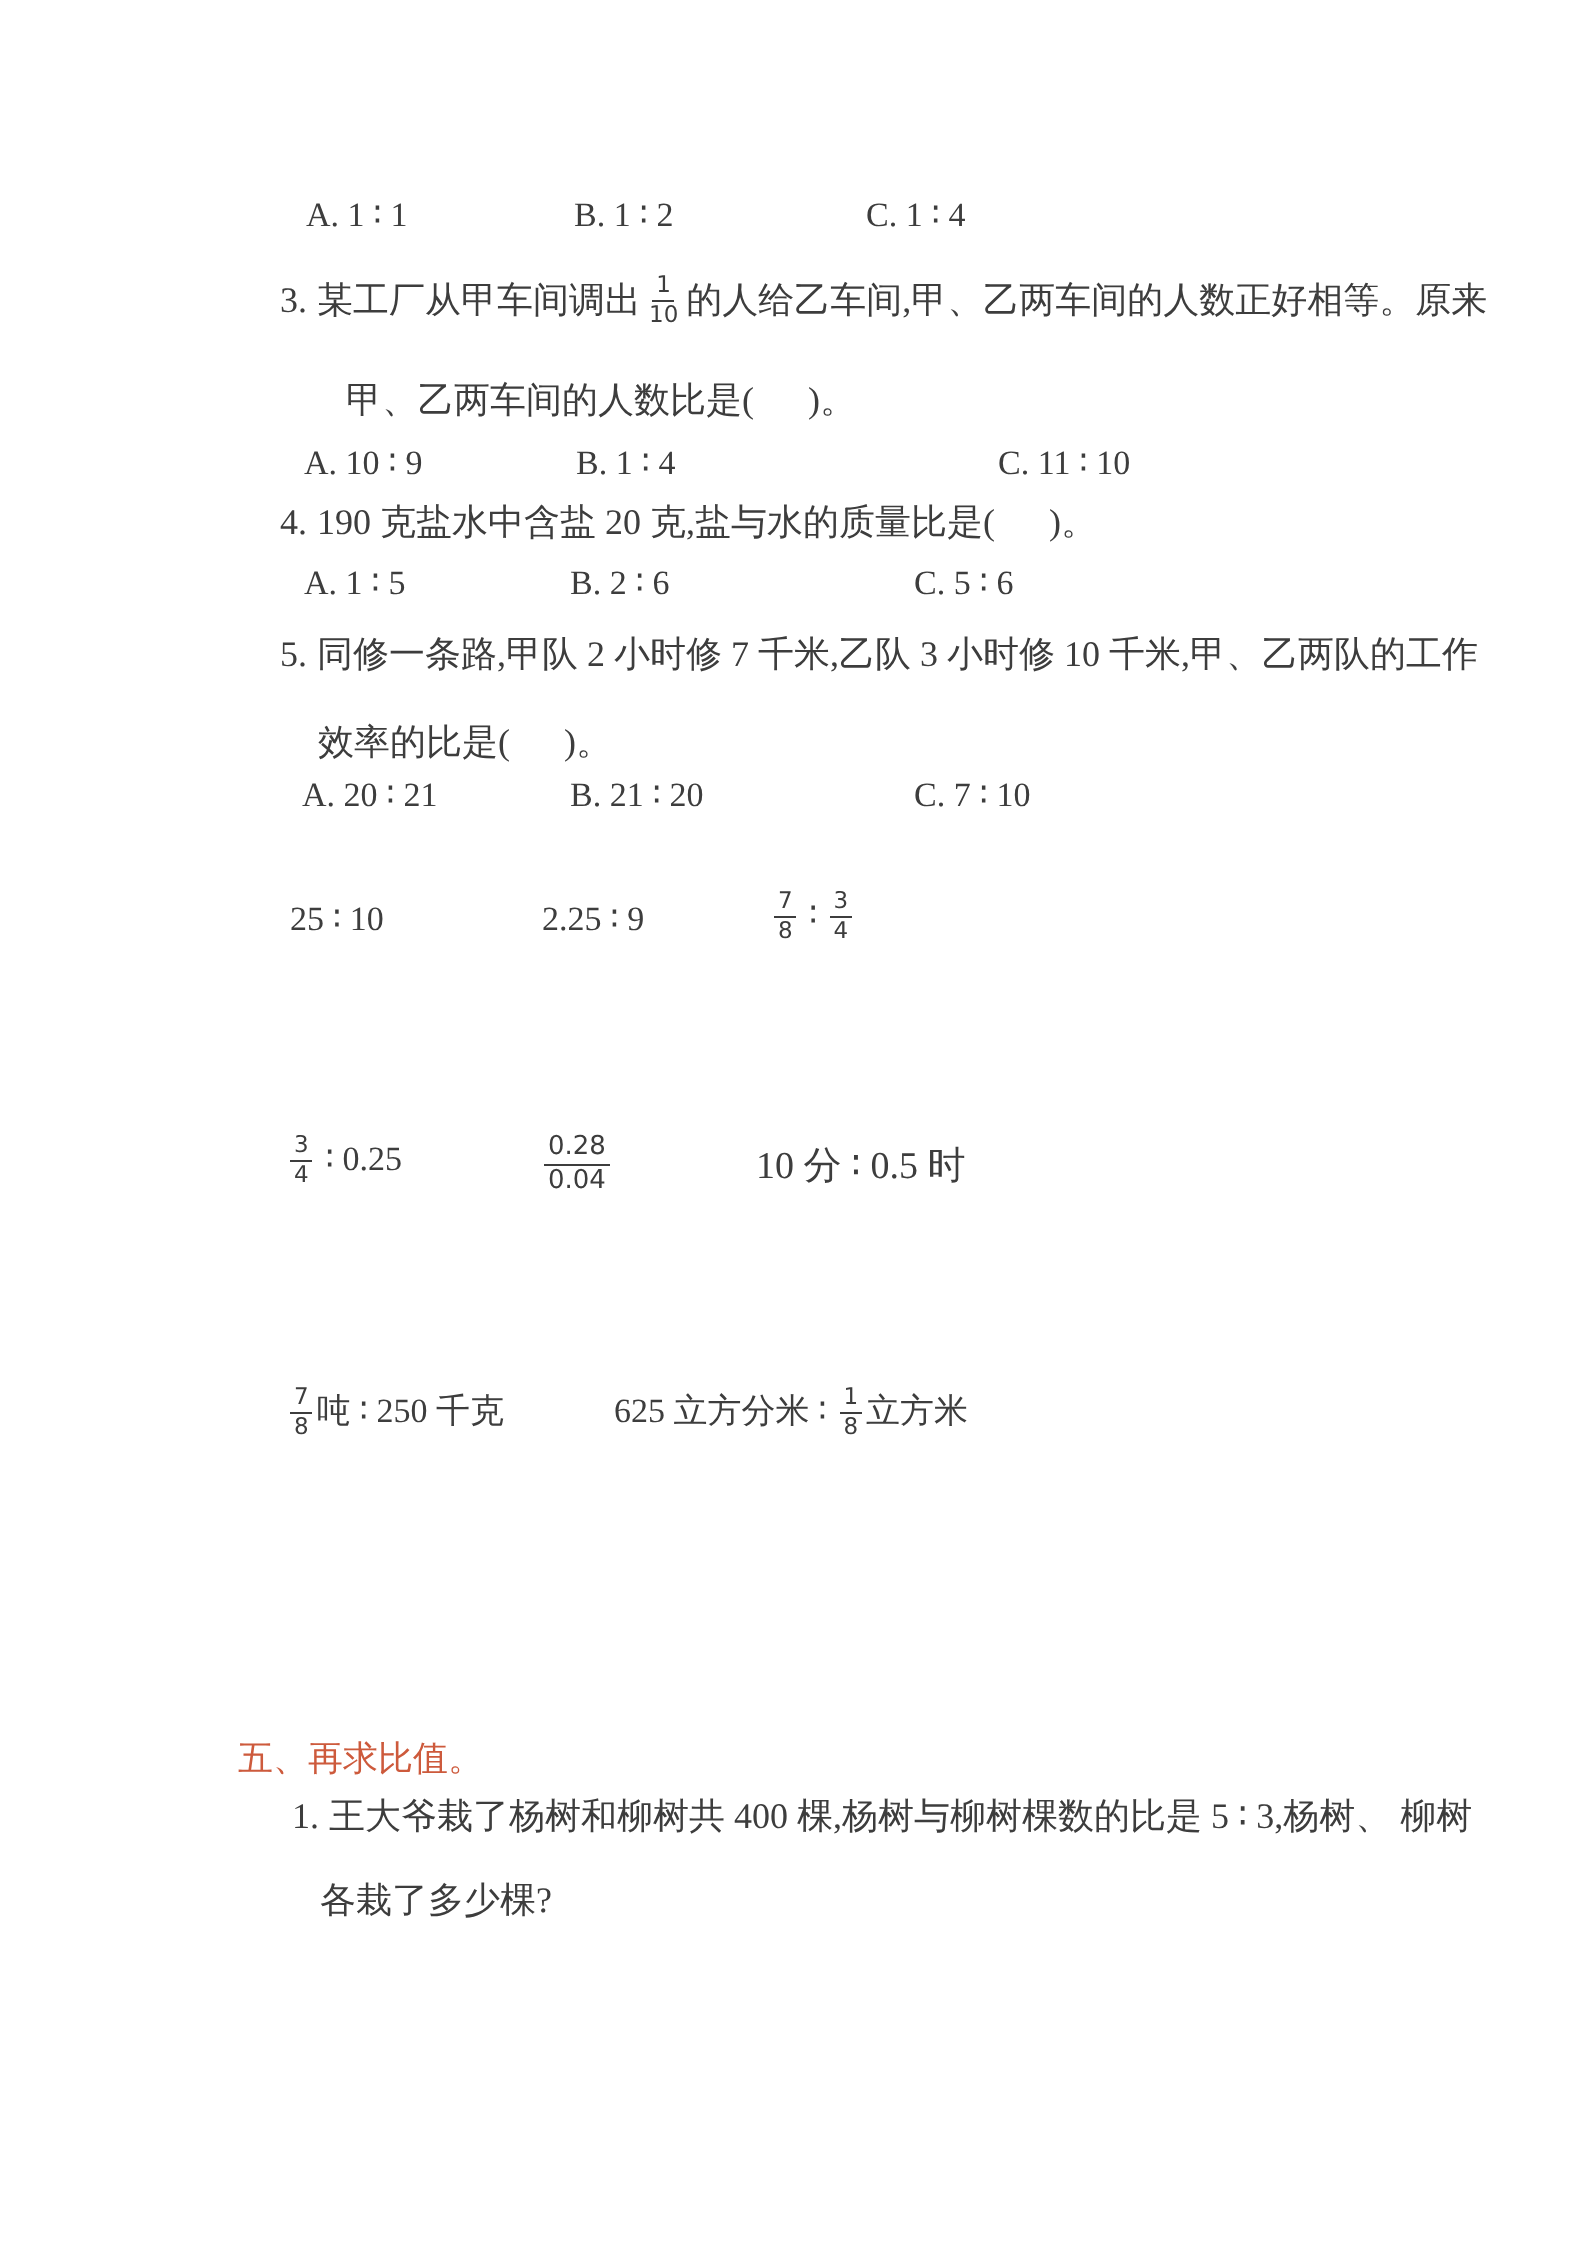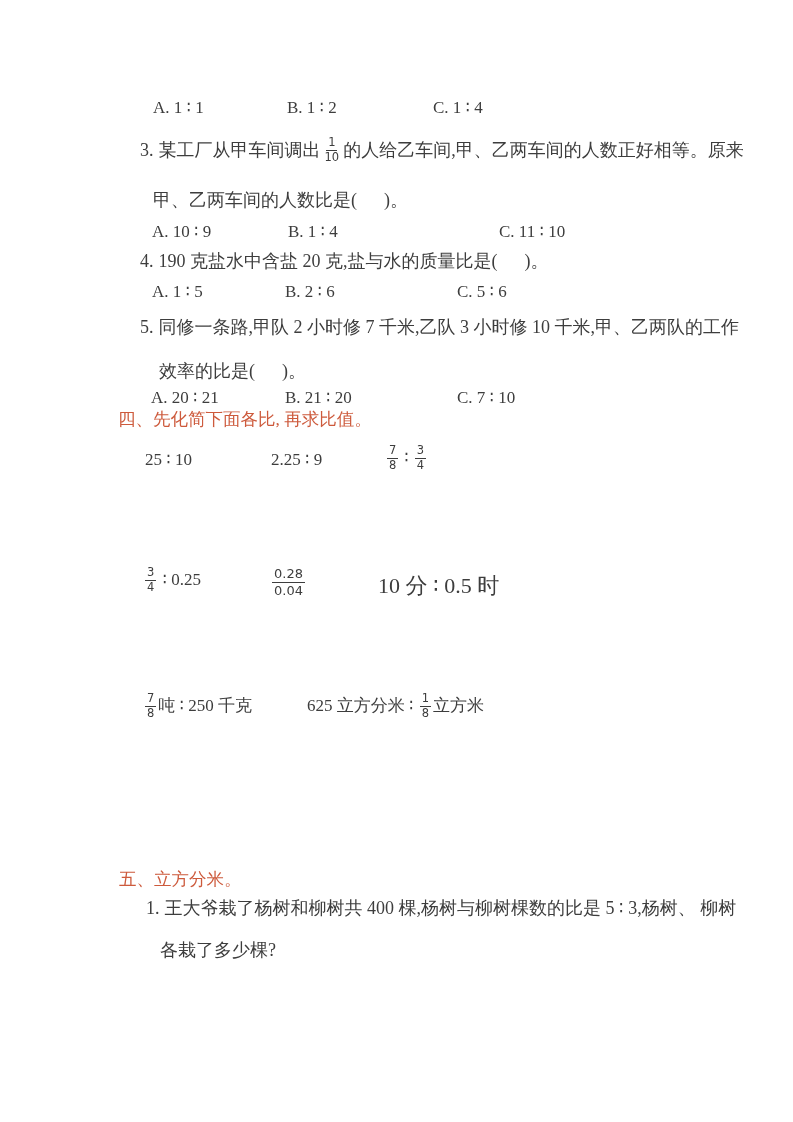--- a/index.html
+++ b/index.html
@@ -44,21 +44,21 @@
 
   <div class="t flexline" style="top:136px; left:140px">
     <span class="qnum">3.</span>
     <span>某工厂从甲车间调出</span>
     <span class="frac">
       <span class="fnum">1</span>
       <span class="fden">10</span>
     </span>
     <span>的人给乙车间,甲、乙两车间的人数正好相等。原来</span>
   </div>
-  <div class="t" style="top:190px; left:153px">甲、乙两车间的人数比是(      )。</div>
+  <div class="t" style="top:190px; left:173px">甲、乙两车间的人数比是(      )。</div>
   <div class="row" style="top:222px">
     <span class="opt" style="left:152px">A. 10 ∶ 9</span>
     <span class="opt" style="left:288px">B. 1 ∶ 4</span>
     <span class="opt" style="left:499px">C. 11 ∶ 10</span>
   </div>
 
   <div class="t flexline" style="top:251px; left:140px">
     <span class="qnum">4.</span>
     <span>190 克盐水中含盐 20 克,盐与水的质量比是(      )。</span>
   </div>
@@ -72,21 +72,20 @@
     <span class="qnum">5.</span>
     <span>同修一条路,甲队 2 小时修 7 千米,乙队 3 小时修 10 千米,甲、乙两队的工作</span>
   </div>
   <div class="t" style="top:361px; left:159px">效率的比是(      )。</div>
   <div class="row" style="top:388px">
     <span class="opt" style="left:151px">A. 20 ∶ 21</span>
     <span class="opt" style="left:285px">B. 21 ∶ 20</span>
     <span class="opt" style="left:457px">C. 7 ∶ 10</span>
   </div>
 
-  <div class="heading" style="top:409px; left:118px">四、先化简下面各比, 再求比值。</div>
 
   <span class="t" style="top:450px; left:145px; font-size:17px">25 ∶ 10</span>
   <span class="t" style="top:450px; left:271px; font-size:17px">2.25 ∶ 9</span>
   <div class="t flexline" style="top:444px; left:385px; font-size:17px">
     <span class="frac">
       <span class="fnum">7</span>
       <span class="fden">8</span>
     </span>
     <span style="margin:0 4px">∶</span>
     <span class="frac">
@@ -99,38 +98,38 @@
     <span class="frac">
       <span class="fnum">3</span>
       <span class="fden">4</span>
     </span>
     <span> ∶ 0.25</span>
   </div>
   <span class="frac frac-lg" style="position:absolute; top:566px; left:270px">
     <span class="fnum">0.28</span>
     <span class="fden">0.04</span>
   </span>
-  <span class="t" style="top:573px; left:378px; font-size:22px">10 分 ∶ 0.5 时</span>
+  <span class="t" style="top:573px; left:378px; font-size:19px">10 分 ∶ 0.5 时</span>
 
   <div class="t flexline" style="top:692px; left:143px; font-size:17px">
     <span class="frac">
       <span class="fnum">7</span>
       <span class="fden">8</span>
     </span>
     <span>吨 ∶ 250 千克</span>
   </div>
   <div class="t flexline" style="top:692px; left:307px; font-size:17px">
     <span>625 立方分米 ∶ </span>
     <span class="frac">
       <span class="fnum">1</span>
       <span class="fden">8</span>
     </span>
     <span>立方米</span>
   </div>
 
-  <div class="heading" style="top:869px; left:119px">五、立方分米。</div>
+  <div class="heading" style="top:869px; left:119px">五、再求比值。</div>
   <div class="t flexline" style="top:898px; left:146px">
     <span class="qnum">1.</span>
     <span>王大爷栽了杨树和柳树共 400 棵,杨树与柳树棵数的比是 5 ∶ 3,杨树、 柳树</span>
   </div>
   <div class="t" style="top:940px; left:160px">各栽了多少棵?</div>
 
 </div>
 
 </body></html>

